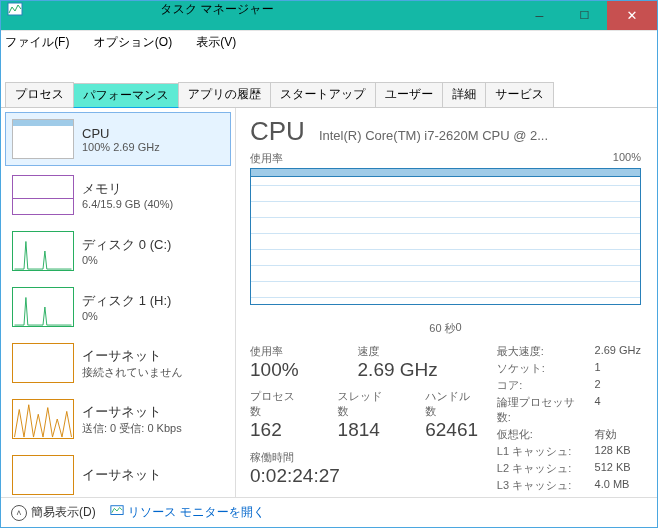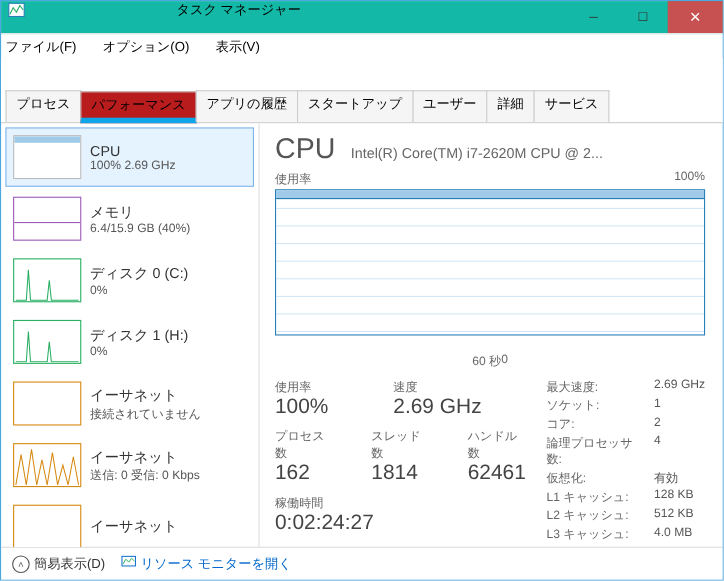--- a/index.html
+++ b/index.html
@@ -7,21 +7,21 @@
   .window { width: 658px; height: 528px; border: 1px solid #4ba7e0; background: #fff; display: flex; flex-direction: column; }
   .titlebar { height: 30px; background: #14b8a6; display: flex; align-items: flex-start; padding-left: 6px; border-bottom: 1px solid #e5e5e5; }
   .titlebar .icon { width: 16px; height: 16px; margin-right: 4px; }
   .titlebar .title { flex: 1; text-align: center; font-size: 12px; color: #000; margin-right: 110px; }
   .winbtns { display: flex; height: 100%; }
   .winbtn { width: 45px; display: flex; align-items: center; justify-content: center; font-size: 11px; color: #333; }
   .winbtn.close { background: #c75050; color: #fff; width: 50px; font-size: 13px; }
   .menubar { height: 22px; display: flex; align-items: center; padding: 0 4px; font-size: 12px; gap: 24px; }
   .tabbar { display: flex; padding: 2px 4px 0 4px; font-size: 12px; background: #fff; border-bottom: 1px solid #ccc; }
   .tab { padding: 3px 9px; border: 1px solid #ccc; border-bottom: none; background: #f5f5f5; margin-right: -1px; position: relative; margin-top: 27px; }
-  .tab.active { background: #b91c1c; border-bottom: 5px solid #0ea5e9; top: 1px; }
+  .tab.active { background: #5eead4; border-bottom: 1px solid #0ea5e9; top: 1px; }
   .content { flex: 1; display: flex; overflow: hidden; border-top: none; }
   .sidebar { width: 235px; border-right: 1px solid #ddd; overflow-y: auto; padding: 4px; display: flex; flex-direction: column; gap: 2px; }
   .sbitem { display: flex; gap: 8px; padding: 6px; border: 1px solid transparent; }
   .sbitem.selected { border: 1px solid #7eb4ea; background: #e5f3ff; }
   .thumb { width: 62px; height: 40px; border: 1px solid #bbb; background: #fff; position: relative; overflow: hidden; flex-shrink: 0; }
   .thumb.cpu::before { content:""; position:absolute; top:0; left:0; right:0; height:6px; background:#9fcbe8; }
   .thumb.mem { border-color: #9b59b6; }
   .thumb.mem::before { content:""; position:absolute; left:0; right:0; bottom:0; height:15px; border-top:1px solid #9b59b6; }
   .thumb.disk { border-color: #27ae60; }
   .thumb.eth { border-color: #d68910; }

